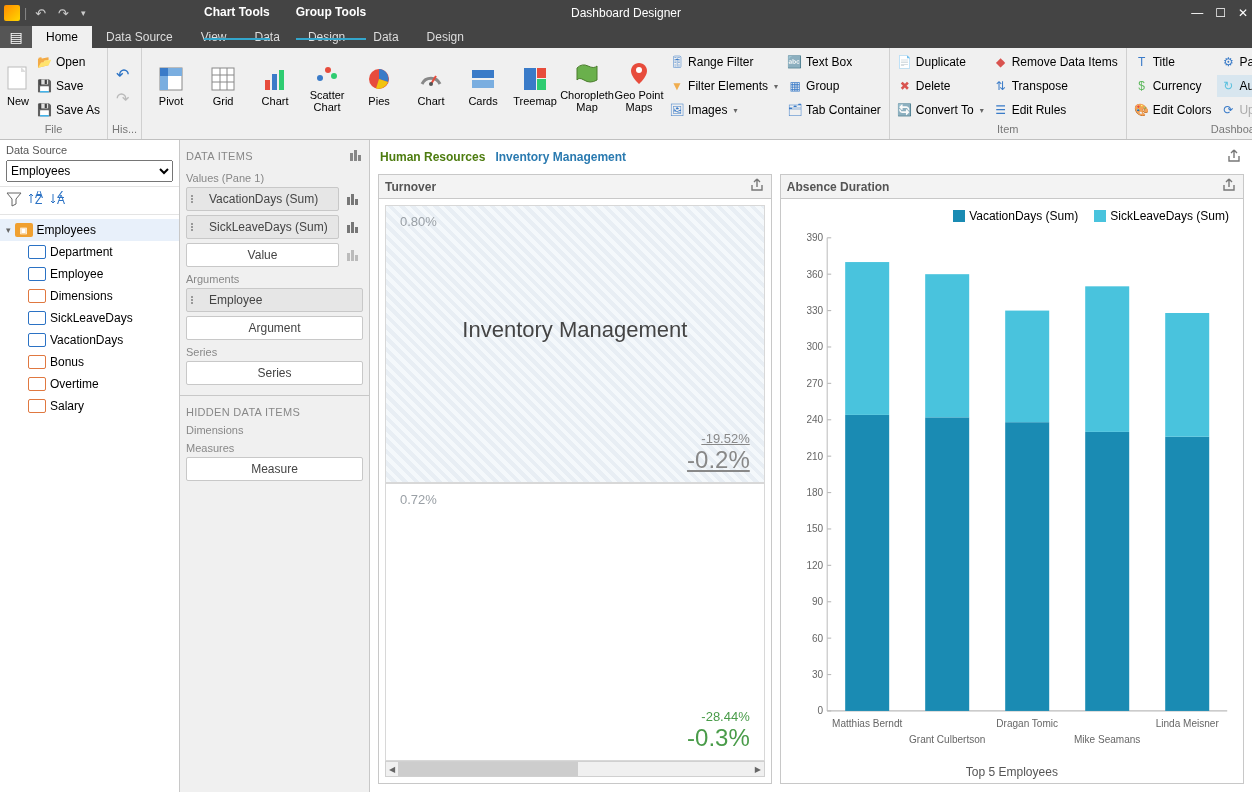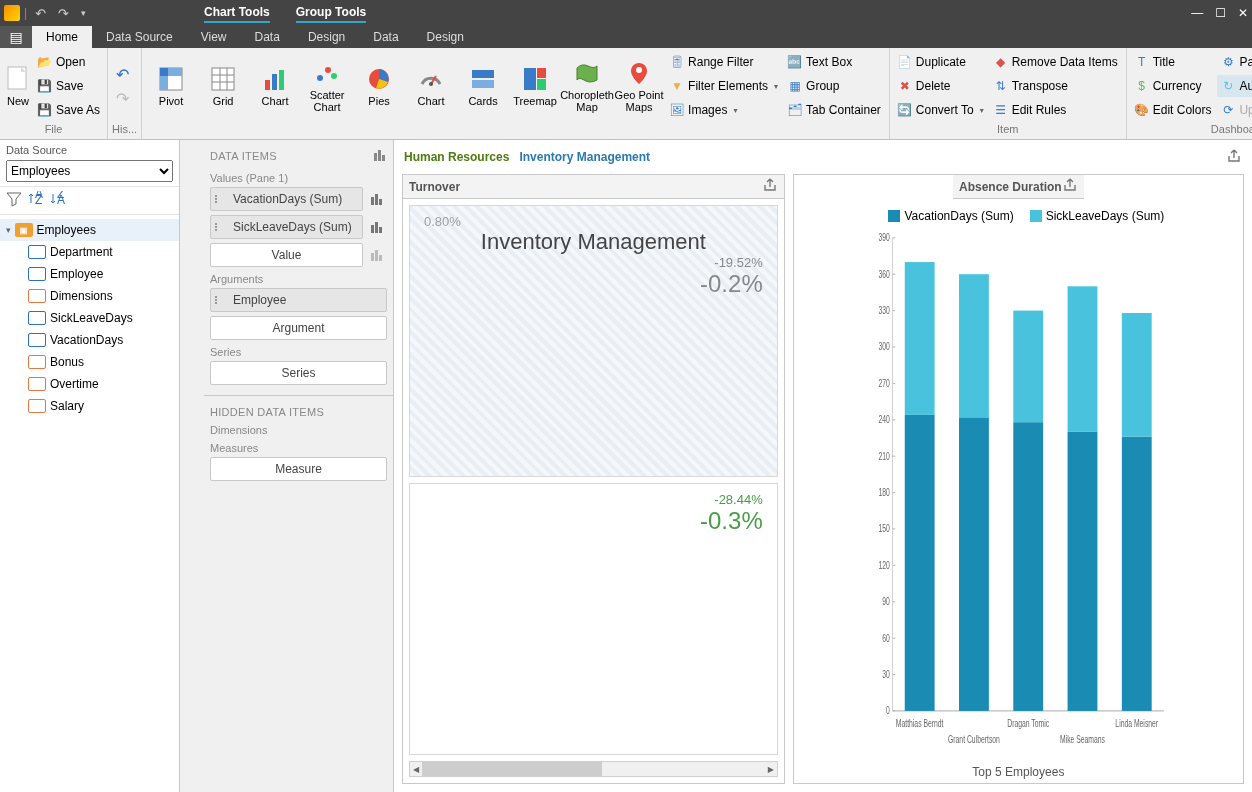--- a/index.html
+++ b/index.html
@@ -3,21 +3,21 @@
 <meta charset="utf-8">
 <style>
 *{box-sizing:border-box;margin:0;padding:0;font-family:"Segoe UI",Tahoma,sans-serif;font-size:12px;}
 body{width:1252px;height:792px;background:#f0f0f0;display:flex;flex-direction:column;overflow:hidden;}
 .titlebar{height:26px;background:#444;color:#fff;display:flex;align-items:center;position:relative;}
 .titlebar .left{display:flex;align-items:center;gap:4px;padding-left:4px;}
 .titlebar .appicon{width:16px;height:16px;background:linear-gradient(135deg,#ff8c00,#ffd700);border-radius:2px;}
 .titlebar .tb-btn{color:#ccc;font-size:13px;padding:0 4px;}
 .titlebar .title{position:absolute;left:0;right:0;text-align:center;font-size:12px;pointer-events:none;}
 .titlebar .tabs{position:absolute;left:204px;display:flex;gap:26px;top:5px;}
-.titlebar .tabs span{color:#fff;font-weight:bold;border-bottom:2px solid #33a6cc;padding-bottom:2px;}
+.titlebar .tabs span{color:#fff;font-weight:bold;border-bottom:2px solid #33a6cc;padding-bottom:19px;}
 .titlebar .wincontrols{position:absolute;right:4px;display:flex;gap:12px;color:#fff;font-size:14px;}
 .menubar{height:22px;background:#444;display:flex;align-items:stretch;}
 .menubar .file-btn{width:32px;background:#555;color:#fff;display:flex;align-items:center;justify-content:center;font-size:14px;}
 .menubar .mtab{padding:0 14px;display:flex;align-items:center;color:#ddd;cursor:default;}
 .menubar .mtab.active{background:#f0f0f0;color:#000;}
 .ribbon{height:92px;background:#f0f0f0;border-bottom:1px solid #c0c0c0;display:flex;align-items:stretch;}
 .rgroup{border-right:1px solid #d0d0d0;display:flex;flex-direction:column;padding:2px 4px 0 4px;}
 .rgroup .body{flex:1;display:flex;align-items:flex-start;gap:2px;}
 .rgroup .label{height:16px;text-align:center;font-size:11px;color:#777;}
 .vbig{display:flex;flex-direction:column;align-items:center;justify-content:center;width:50px;height:72px;gap:2px;}
@@ -36,50 +36,50 @@
 .tree{padding:4px 0;}
 .tree .node{display:flex;align-items:center;gap:4px;height:22px;padding-left:6px;}
 .tree .node.root{background:#e8f0fa;}
 .tree .child{padding-left:28px;}
 .tree .icon{width:18px;height:14px;border-radius:2px;display:flex;align-items:center;justify-content:center;font-size:8px;color:#fff;font-weight:bold;}
 .ic-cube{background:#f0a030;}
 .ic-abc{background:#fff;border:1px solid #2b72c4;color:#2b72c4;}
 .ic-date{background:#fff;border:1px solid #e07840;color:#e07840;}
 .ic-123{background:#fff;border:1px solid #2b72c4;color:#2b72c4;}
 .ic-12{background:#fff;border:1px solid #e07840;color:#e07840;}
-.panel-items{width:190px;background:#f0f0f0;border-right:1px solid #c8c8c8;padding:6px;margin-left:24px;}
+.panel-items{width:190px;background:#f0f0f0;border-right:1px solid #c8c8c8;padding:6px;}
 .panel-items h4{color:#888;font-size:11px;font-weight:normal;margin:4px 0;letter-spacing:.3px;}
 .panel-items h5{color:#888;font-size:11px;font-weight:normal;margin:6px 0 3px;}
 .di-head{display:flex;justify-content:space-between;align-items:center;}
 .slot{background:#fff;border:1px solid #c8c8c8;border-radius:2px;height:24px;display:flex;align-items:center;justify-content:center;margin-bottom:4px;position:relative;font-size:11px;color:#444;}
 .slot.filled{background:#e6e6e6;justify-content:flex-start;padding-left:22px;}
 .slot .grip{position:absolute;left:4px;display:flex;flex-direction:column;gap:1px;}
 .slot .grip i{width:2px;height:2px;background:#999;display:block;}
 .slot-row{display:flex;gap:4px;align-items:center;margin-bottom:4px;}
 .slot-row .slot{flex:1;margin-bottom:0;}
 .slot-row .opt{width:20px;height:24px;display:flex;align-items:center;justify-content:center;}
 .divider{border-top:1px solid #c8c8c8;margin:10px -6px;}
 .panel-main{flex:1;background:#fff;display:flex;flex-direction:column;overflow:hidden;}
 .bctop{height:34px;display:flex;align-items:center;justify-content:space-between;padding:0 10px;}
 .bctop .bc{display:flex;gap:10px;font-size:14px;}
 .bctop .bc .a{font-weight:bold;color:#4d7c0f;}
 .bctop .bc .b{font-weight:bold;color:#2a7ab0;}
 .dash{flex:1;display:flex;gap:8px;padding:0 8px 8px 8px;overflow:hidden;}
 .card-item{flex:1;border:1px solid #c8c8c8;display:flex;flex-direction:column;min-width:0;}
 .card-head{height:24px;background:#f3f3f3;border-bottom:1px solid #c8c8c8;display:flex;align-items:center;justify-content:space-between;padding:0 6px;font-size:11px;font-weight:bold;color:#555;}
 .turnover-body{flex:1;display:flex;flex-direction:column;overflow:hidden;padding:6px;}
-.kpi{flex:1;border:1px solid #d8d8d8;padding:8px 14px;display:flex;flex-direction:column;margin-bottom:6px;min-height:0;}
+.kpi{flex:1;border:1px solid #d8d8d8;padding:8px 14px;display:flex;flex-direction:column;justify-content:space-between;min-height:0;}
 .kpi .small{color:#9aa0a6;font-size:13px;}
 .kpi .mid{text-align:center;font-size:22px;color:#444;}
 .kpi .mid.green{color:#4a9c4a;}
 .kpi .pair{align-self:flex-end;text-align:right;}
 .kpi .pair .s{font-size:13px;}
 .kpi .pair .big{font-size:24px;}
 .kpi.sel{background:repeating-linear-gradient(45deg,#f4f8fb,#f4f8fb 4px,#e8eef4 4px,#e8eef4 8px);}
-.kpi.sel .pair{color:#888;}
+.kpi.sel .pair{color:#888;text-decoration:underline;}
 .kpi.grn .pair{color:#4a9c4a;}
 .hscroll{height:16px;background:#f0f0f0;border:1px solid #d0d0d0;position:relative;}
 .hscroll .thumb{position:absolute;left:12px;width:180px;top:0;bottom:0;background:#cdcdcd;}
 .hscroll .ar{position:absolute;top:0;bottom:0;width:12px;display:flex;align-items:center;justify-content:center;font-size:8px;color:#666;}
 .hscroll .ar.l{left:0;}
 .hscroll .ar.r{right:0;}
 .chart-body{flex:1;padding:6px 10px 4px 10px;display:flex;flex-direction:column;background:#fff;}
 .legend{display:flex;gap:16px;justify-content:flex-end;padding:4px 4px 8px 0;font-size:11px;}
 .legend span{display:flex;align-items:center;gap:4px;}
 .legend i{width:12px;height:12px;display:inline-block;}
@@ -98,20 +98,21 @@
     <div class="appicon"></div>
     <span style="color:#888;">|</span>
     <span class="tb-btn">↶</span>
     <span class="tb-btn">↷</span>
     <span class="tb-btn" style="font-size:9px;">▾</span>
   </div>
   <div class="tabs">
     <span>Chart Tools</span>
     <span>Group Tools</span>
   </div>
+  <div class="title">Dashboard Designer</div>
   <div class="wincontrols">
     <span>—</span>
     <span>☐</span>
     <span>✕</span>
   </div>
 </div>
 
 <div class="menubar">
   <div class="file-btn">▤</div>
   <div class="mtab active">Home</div>
@@ -537,34 +538,35 @@
         <div class="turnover-body">
           <div class="kpi sel">
             <div class="small">0.80%</div>
             <div class="mid">Inventory Management</div>
             <div class="pair">
                 <div class="s">-19.52%</div>
                 <div class="big">-0.2%</div>
               </div>
           </div>
           <div class="kpi grn">
+            <div class="small">0.72%</div>
             <div class="pair">
                 <div class="s">-28.44%</div>
                 <div class="big">-0.3%</div>
               </div>
           </div>
           <div class="hscroll">
             <div class="ar l">◀</div>
             <div class="thumb"></div>
             <div class="ar r">▶</div>
           </div>
         </div>
       </div>
 
-      <div class="card-item" style="flex:1.18;align-items:center;">
+      <div class="card-item" style="flex:1.18;">
         <div class="card-head">
           <span>Absence Duration</span>
           <span><svg class="export-ic" viewBox="0 0 16 16">
                 <path d="M3 8v5h10V8M8 2v8m0-8l-3 3m3-3l3 3" stroke="#777" fill="none" stroke-width="1.4"></path>
               </svg></span>
         </div>
         <div class="chart-body">
           <div class="legend">
             <span>
                 <i style="background:#1a8bb3;"></i>

